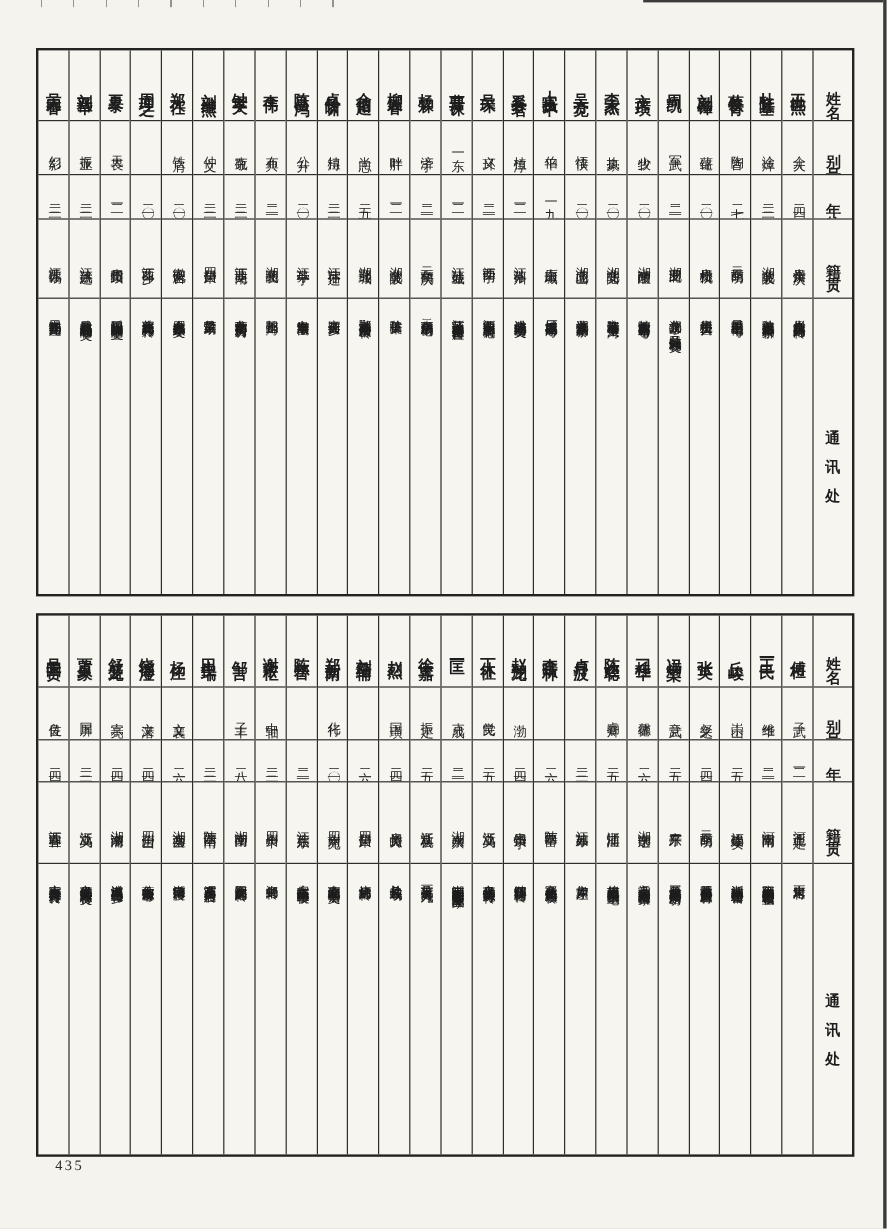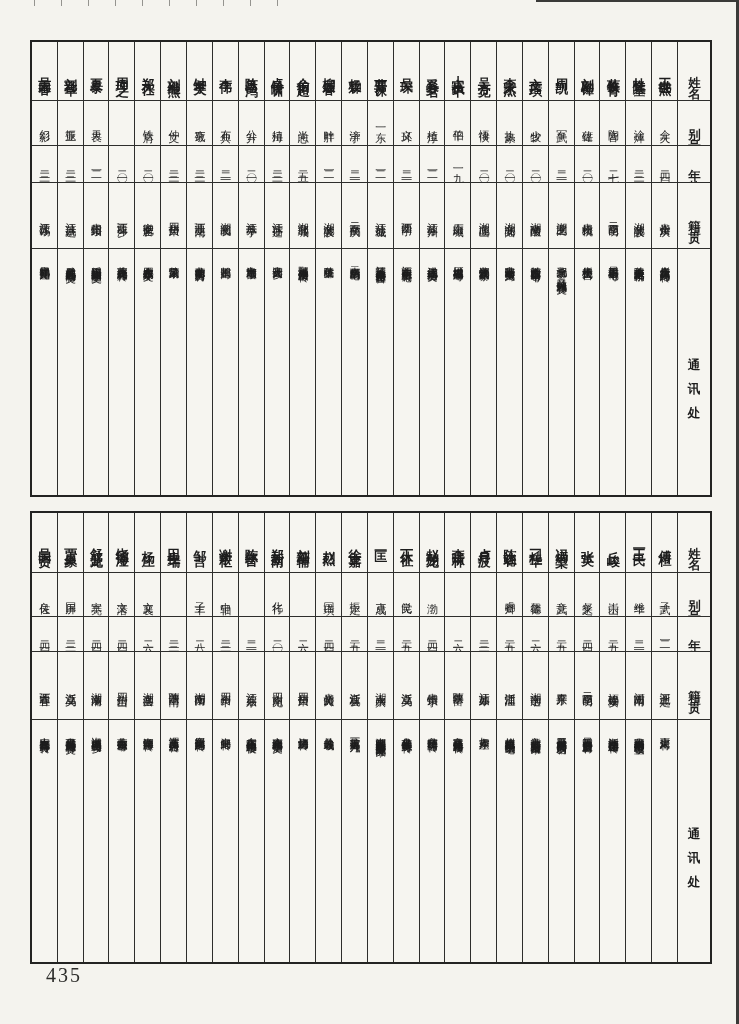--- a/index.html
+++ b/index.html
@@ -50,21 +50,21 @@
   .cell.address{font-size:10.5px;line-height:12px;}
   .cell.address .vtext{letter-spacing:.5px;}
 
   
   .hcol .cell{font-size:12.5px;}
   .hcol .cell .vtext{letter-spacing:11px;padding-top:11px;}
   .hcol .cell.address{align-items:center;padding:0;}
   .hcol .cell.address .vtext{height:auto;letter-spacing:24px;padding-top:24px;}
 
   .page-number{
-    position:absolute;left:46px;top:964px;font-size:20px;letter-spacing:2px;color:#2c2c2a;
+    position:absolute;left:46px;top:964px;font-size:12px;letter-spacing:2px;color:#2c2c2a;
     font-family:"Liberation Serif","DejaVu Serif",serif;
   }
 </style>
 </head>
 <body>
 
 <div class="page">
   <div class="edge-right"></div>
   <div class="edge-top"></div>
   <div class="tick-strip"></div>

